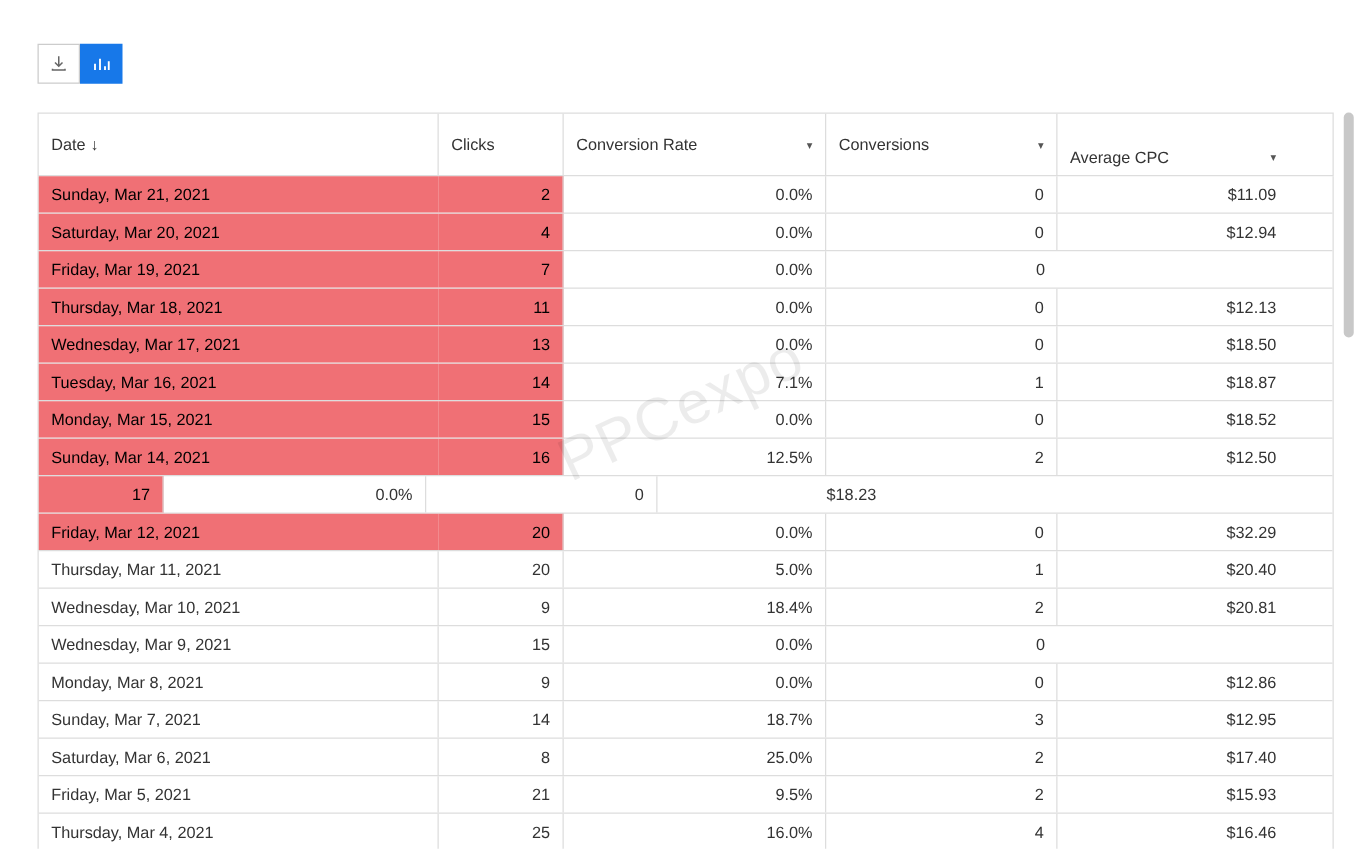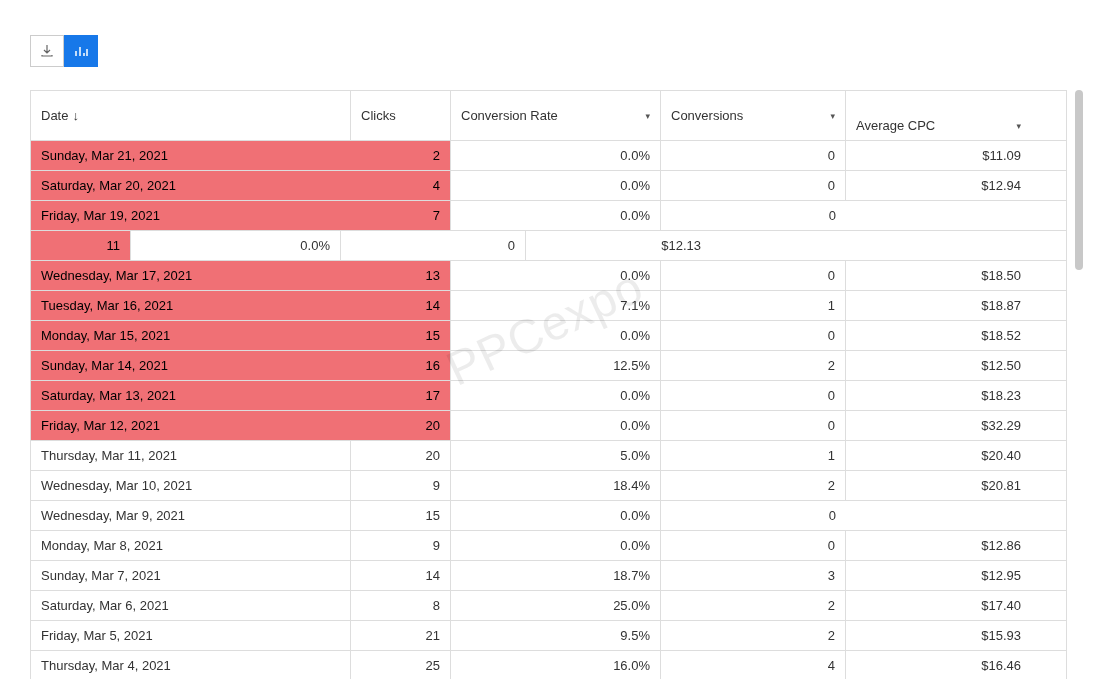--- a/index.html
+++ b/index.html
@@ -83,20 +83,21 @@
         <div class="cell num c-cvs">0</div>
         <div class="cell num c-cpc">$12.94</div>
       </div>
       <div class="row hl">
         <div class="cell date c-date">Friday, Mar 19, 2021</div>
         <div class="cell num clicks c-clicks">7</div>
         <div class="cell num c-conv">0.0%</div>
         <div class="cell num c-cvs">0</div>
       </div>
       <div class="row hl">
+        <div class="cell date c-date">Thursday, Mar 18, 2021</div>
         <div class="cell num clicks c-clicks">11</div>
         <div class="cell num c-conv">0.0%</div>
         <div class="cell num c-cvs">0</div>
         <div class="cell num c-cpc">$12.13</div>
       </div>
       <div class="row hl">
         <div class="cell date c-date">Wednesday, Mar 17, 2021</div>
         <div class="cell num clicks c-clicks">13</div>
         <div class="cell num c-conv">0.0%</div>
         <div class="cell num c-cvs">0</div>
@@ -117,21 +118,20 @@
         <div class="cell num c-cpc">$18.52</div>
       </div>
       <div class="row hl">
         <div class="cell date c-date">Sunday, Mar 14, 2021</div>
         <div class="cell num clicks c-clicks">16</div>
         <div class="cell num c-conv">12.5%</div>
         <div class="cell num c-cvs">2</div>
         <div class="cell num c-cpc">$12.50</div>
       </div>
       <div class="row hl">
-        <div class="cell date c-date">Saturday, Mar 13, 2021</div>
         <div class="cell num clicks c-clicks">17</div>
         <div class="cell num c-conv">0.0%</div>
         <div class="cell num c-cvs">0</div>
         <div class="cell num c-cpc">$18.23</div>
       </div>
       <div class="row hl">
         <div class="cell date c-date">Friday, Mar 12, 2021</div>
         <div class="cell num clicks c-clicks">20</div>
         <div class="cell num c-conv">0.0%</div>
         <div class="cell num c-cvs">0</div>

